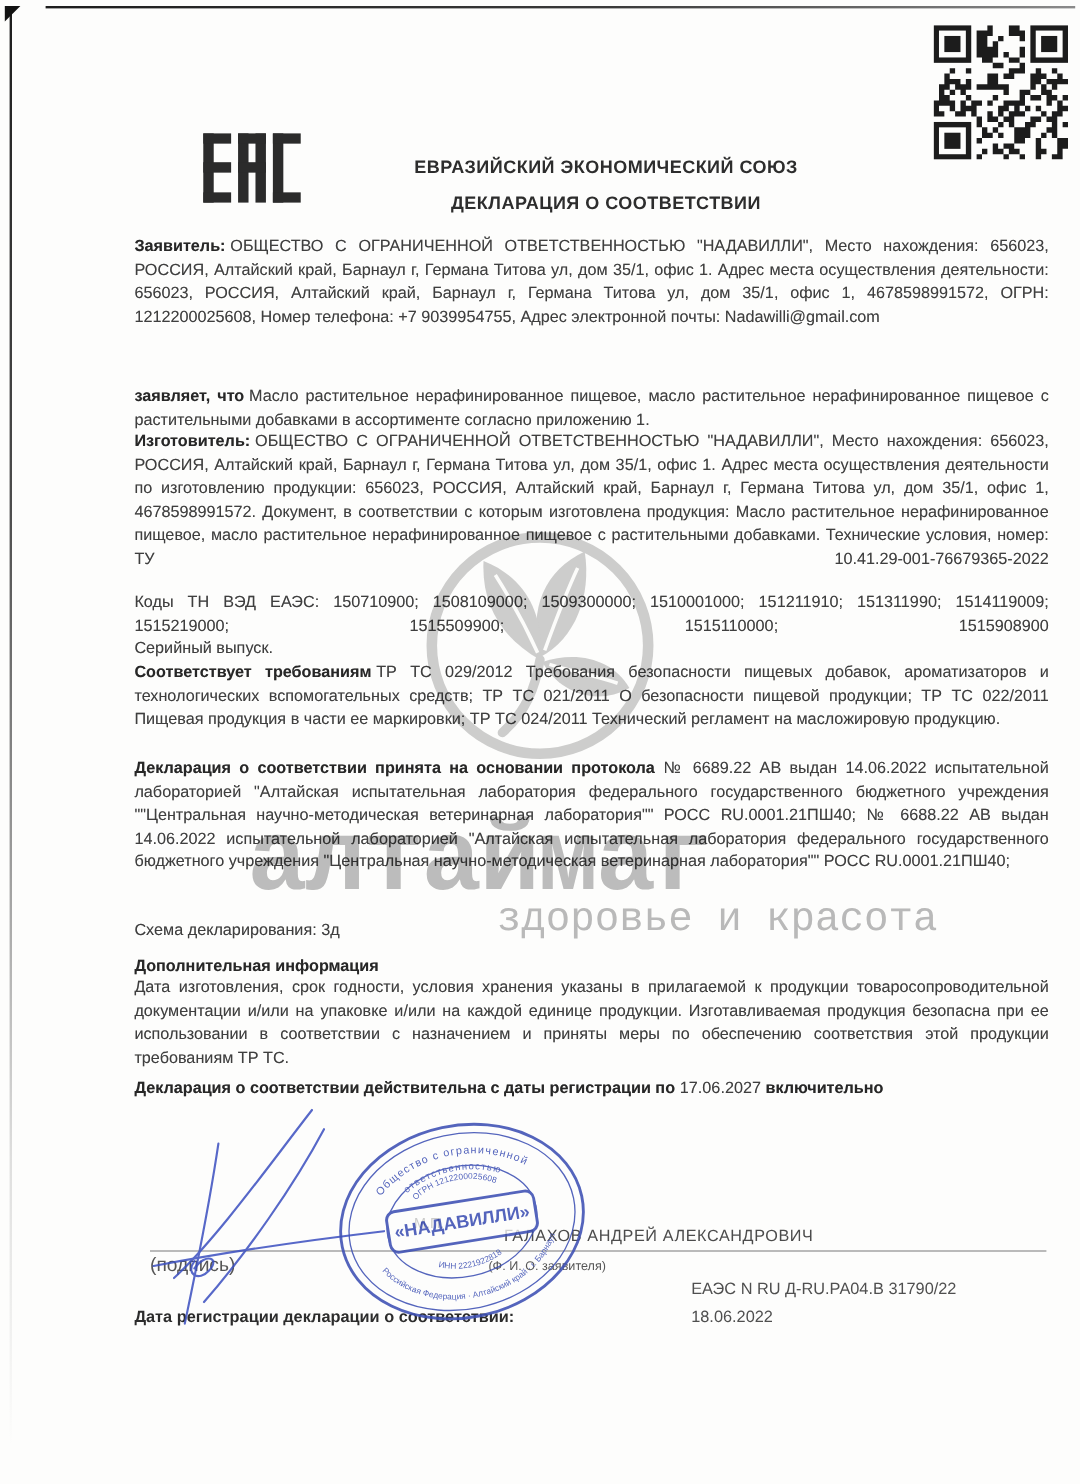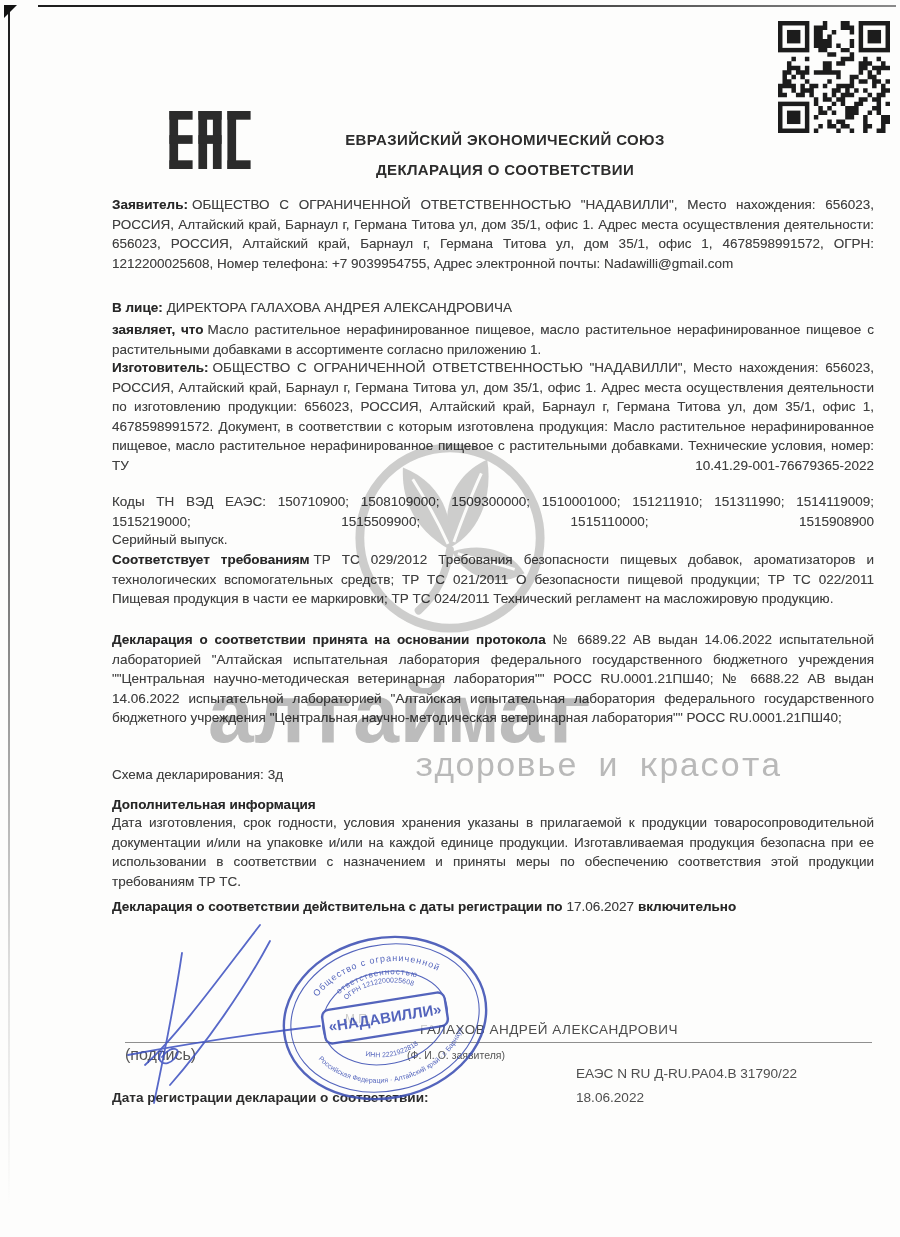--- a/index.html
+++ b/index.html
@@ -95,23 +95,20 @@
       </g>
     </svg>
   </div>
 
   <div class="title title1">ЕВРАЗИЙСКИЙ ЭКОНОМИЧЕСКИЙ СОЮЗ</div>
   <div class="title title2">ДЕКЛАРАЦИЯ О СООТВЕТСТВИИ</div>
 
   <p class="para p-applicant">
     <b>Заявитель:</b><span>ОБЩЕСТВО С ОГРАНИЧЕННОЙ ОТВЕТСТВЕННОСТЬЮ "НАДАВИЛЛИ", Место нахождения: 656023, РОССИЯ, Алтайский край, Барнаул г, Германа Титова ул, дом 35/1, офис 1. Адрес места осуществления деятельности: 656023, РОССИЯ, Алтайский край, Барнаул г, Германа Титова ул, дом 35/1, офис 1, 4678598991572, ОГРН: 1212200025608, Номер телефона: +7 9039954755, Адрес электронной почты: Nadawilli@gmail.com</span>
   </p>
-  <p class="para p-person">
-    <b>В лице:</b><span>ДИРЕКТОРА ГАЛАХОВА АНДРЕЯ АЛЕКСАНДРОВИЧА</span>
-  </p>
   <p class="para p-declares">
     <b>заявляет, что</b><span>Масло растительное нерафинированное пищевое, масло растительное нерафинированное пищевое с растительными добавками в ассортименте согласно приложению 1.</span>
   </p>
   <p class="para p-manufacturer jl">
     <b>Изготовитель:</b><span>ОБЩЕСТВО С ОГРАНИЧЕННОЙ ОТВЕТСТВЕННОСТЬЮ "НАДАВИЛЛИ", Место нахождения: 656023, РОССИЯ, Алтайский край, Барнаул г, Германа Титова ул, дом 35/1, офис 1. Адрес места осуществления деятельности по изготовлению продукции: 656023, РОССИЯ, Алтайский край, Барнаул г, Германа Титова ул, дом 35/1, офис 1, 4678598991572. Документ, в соответствии с которым изготовлена продукция: Масло растительное нерафинированное пищевое, масло растительное нерафинированное пищевое с растительными добавками. Технические условия, номер: ТУ 10.41.29-001-76679365-2022</span>
   </p>
   <p class="para p-codes jl">Коды ТН ВЭД ЕАЭС: 150710900; 1508109000; 1509300000; 1510001000; 151211910; 151311990; 1514119009; 1515219000; 1515509900; 1515110000; 1515908900</p>
   <p class="para p-serial">Серийный выпуск.</p>
   <p class="para p-requirements">
     <b>Соответствует требованиям</b><span>ТР ТС 029/2012 Требования безопасности пищевых добавок, ароматизаторов и технологических вспомогательных средств; ТР ТС 021/2011 О безопасности пищевой продукции; ТР ТС 022/2011 Пищевая продукция в части ее маркировки; ТР ТС 024/2011 Технический регламент на масложировую продукцию.</span>

